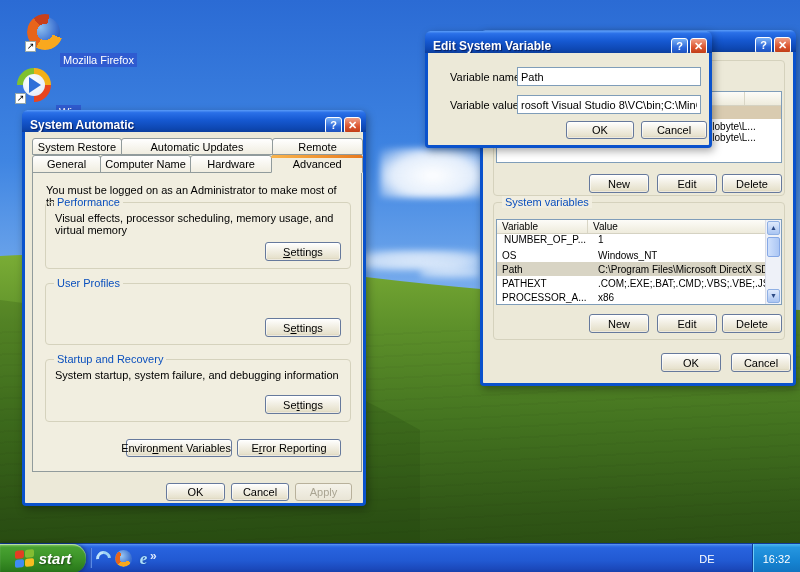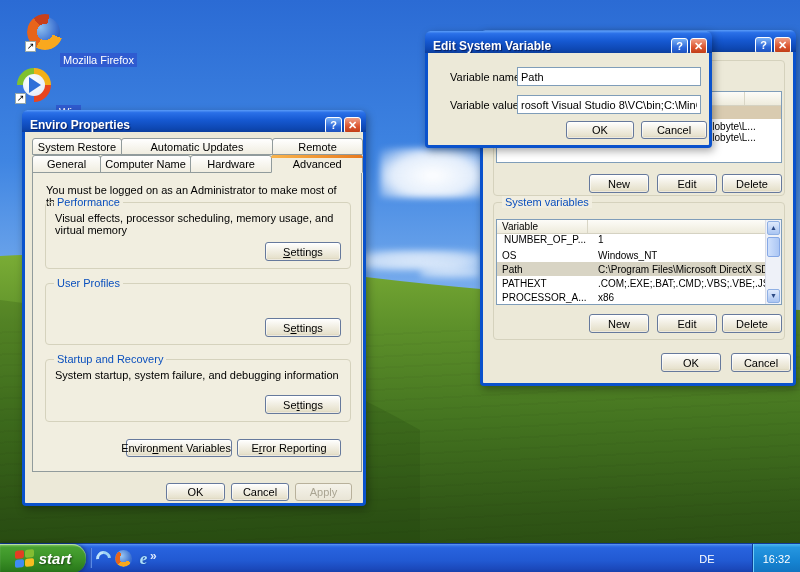--- a/index.html
+++ b/index.html
@@ -150,21 +150,21 @@
       <div class="wmp-ring"></div>
         <div class="wmp-core"></div>
         <div class="wmp-play"></div>
       <div class="shortcut-arrow">↗</div>
     </div>
     <div class="icon-label">Win</div>
   </div>
 
   <div class="xp-window" style="left:22px;top:110px;width:344px;height:396px;z-index:10;">
     <div class="titlebar">
-      <span class="title-text">Enviro Properties</span>
+      <span class="title-text">System Automatic</span>
       <span class="tb-btn">?</span>
       <span class="tb-btn tb-close">✕</span>
     </div>
     <div class="win-body">
       <div class="tabs" style="left:7px;top:6px;width:330px;height:17px;">
         <div class="tab" style="flex:86;">System Restore</div>
         <div class="tab" style="flex:147;">Automatic Updates</div>
         <div class="tab" style="flex:87;">Remote</div>
       </div>
       <div class="tabs" style="left:7px;top:23px;width:330px;height:18px;z-index:2;">
@@ -244,20 +244,21 @@
         <div class="btn" style="left:95px;top:113px;width:60px;height:19px;">New</div>
         <div class="btn" style="left:163px;top:113px;width:60px;height:19px;">Edit</div>
         <div class="btn" style="left:228px;top:113px;width:60px;height:19px;">Delete</div>
       </div>
 
       <div class="group" style="left:10px;top:150px;width:292px;height:138px;">
         <span class="group-title">System variables</span>
         <div class="lv" style="left:2px;top:16px;width:286px;height:86px;">
           <div class="lv-head" style="width:268px;">
             <div class="lv-col" style="width:91px;">Variable</div>
+            <div class="lv-col" style="flex:1;border-right:none;">Value</div>
           </div>
           <div class="lv-row" style="top:12px;width:268px;text-align:center;">
             <span class="cell-var">NUMBER_OF_P...</span>
               <span class="cell-val">1</span>
           </div>
           <div class="lv-row" style="top:28px;width:268px;">
             <span class="cell-var">OS</span>
               <span class="cell-val">Windows_NT</span>
           </div>
           <div class="lv-row sel" style="top:42px;width:268px;">

